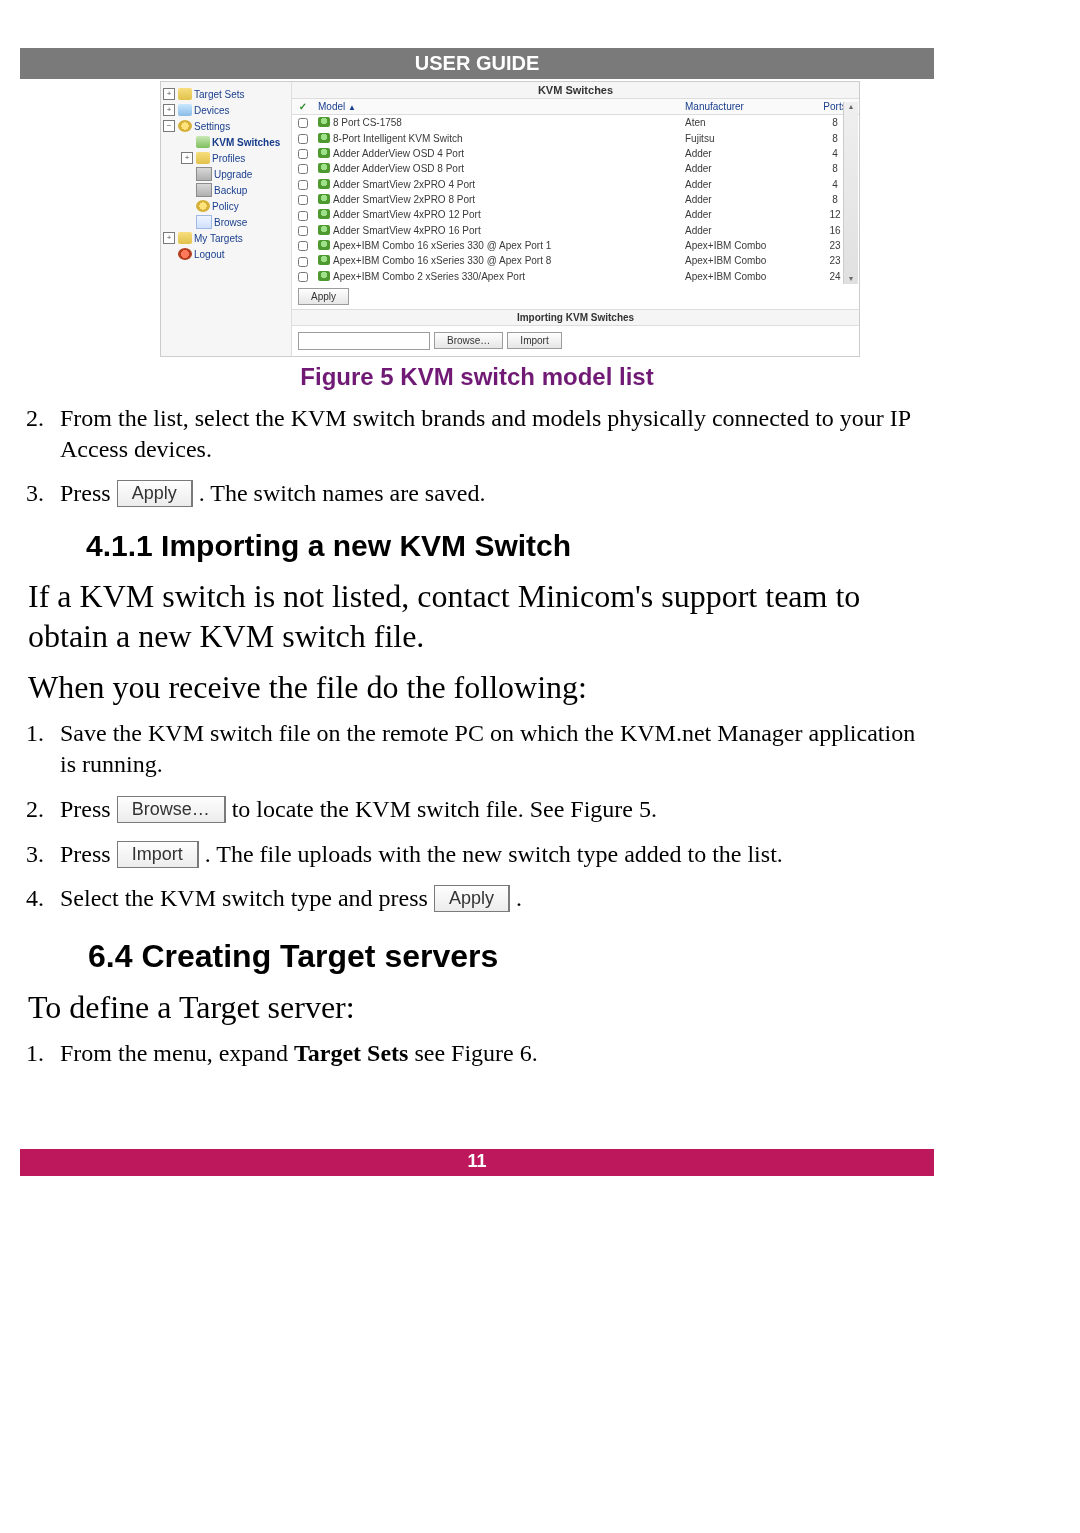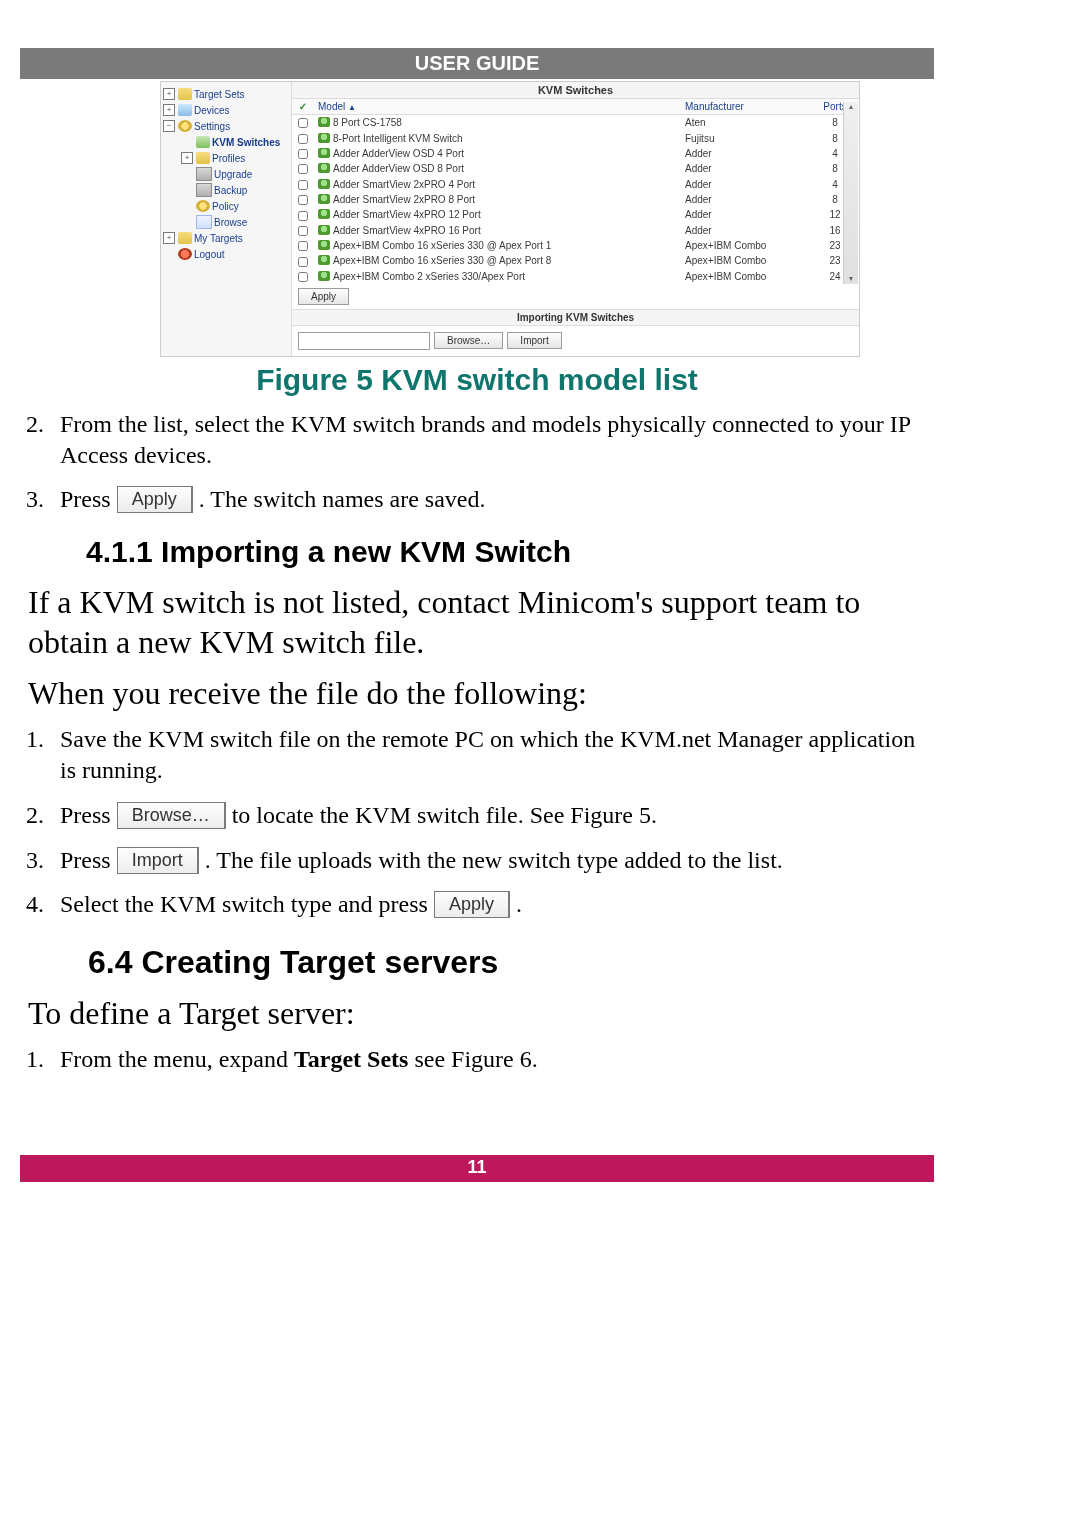--- a/index.html
+++ b/index.html
@@ -208,23 +208,23 @@
     color: #666;
     text-align: center;
   }
   .scroll-fake .arrow { line-height: 10px; }
 
   
   .caption {
     text-align: center;
     font-family: Arial, Helvetica, sans-serif;
     font-weight: bold;
-    font-size: 30px;
+    font-size: 24px;
     margin: 6px 0 12px;
-    color: #0f766e;
+    color: #701a75;
   }
   .body-area {
     padding: 0 4px;
     font-size: 24px;
     line-height: 1.28;
   }
   ol.body-list {
     margin: 10px 0 10px 26px;
     padding: 0;
   }

